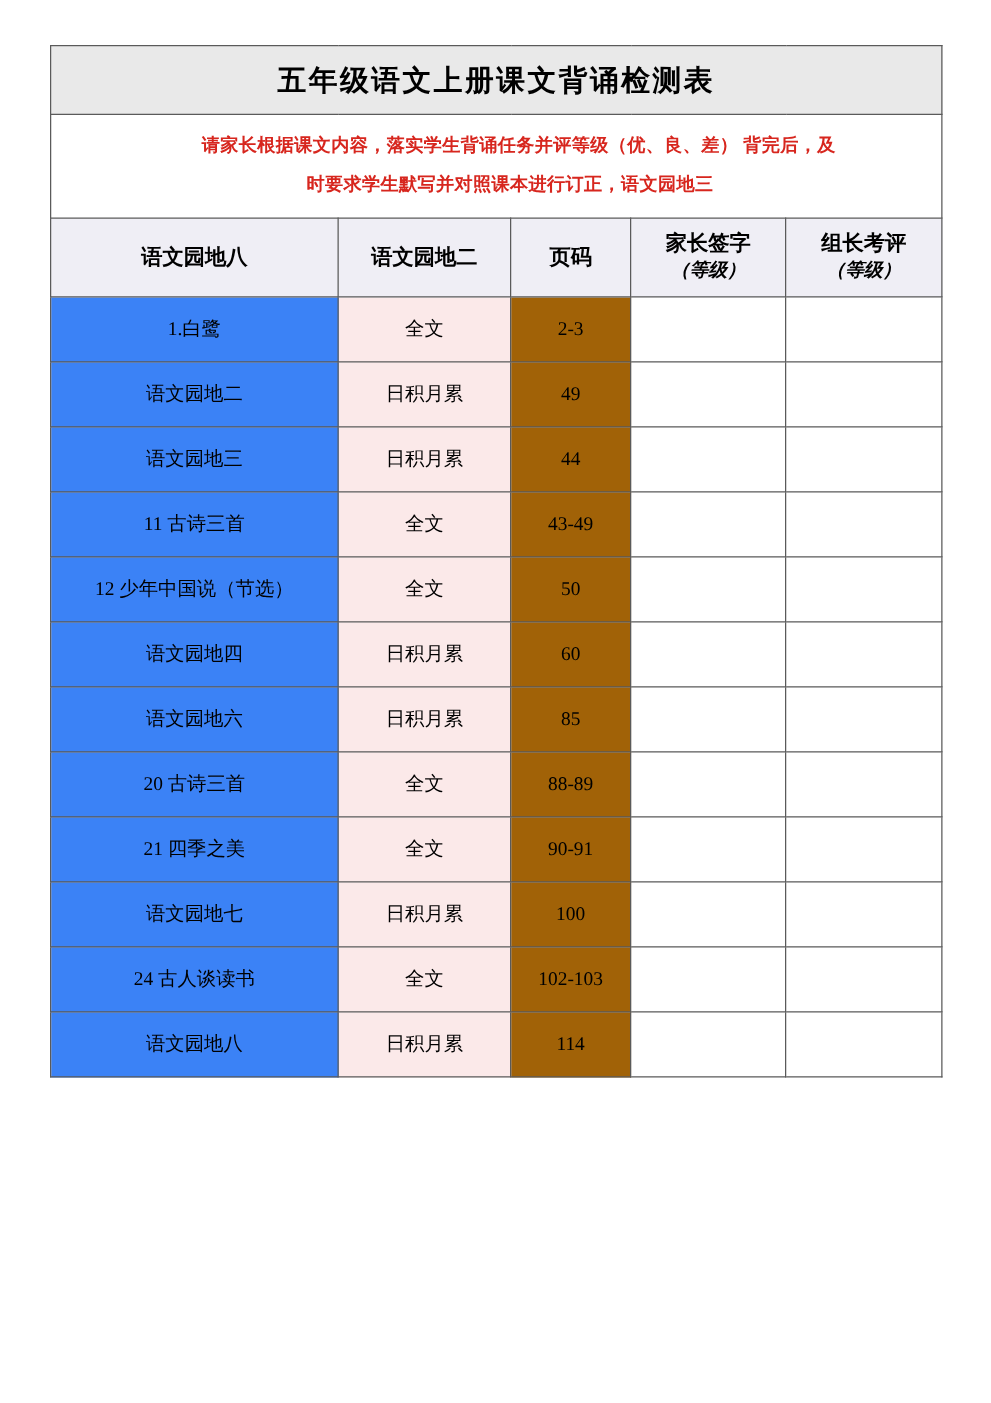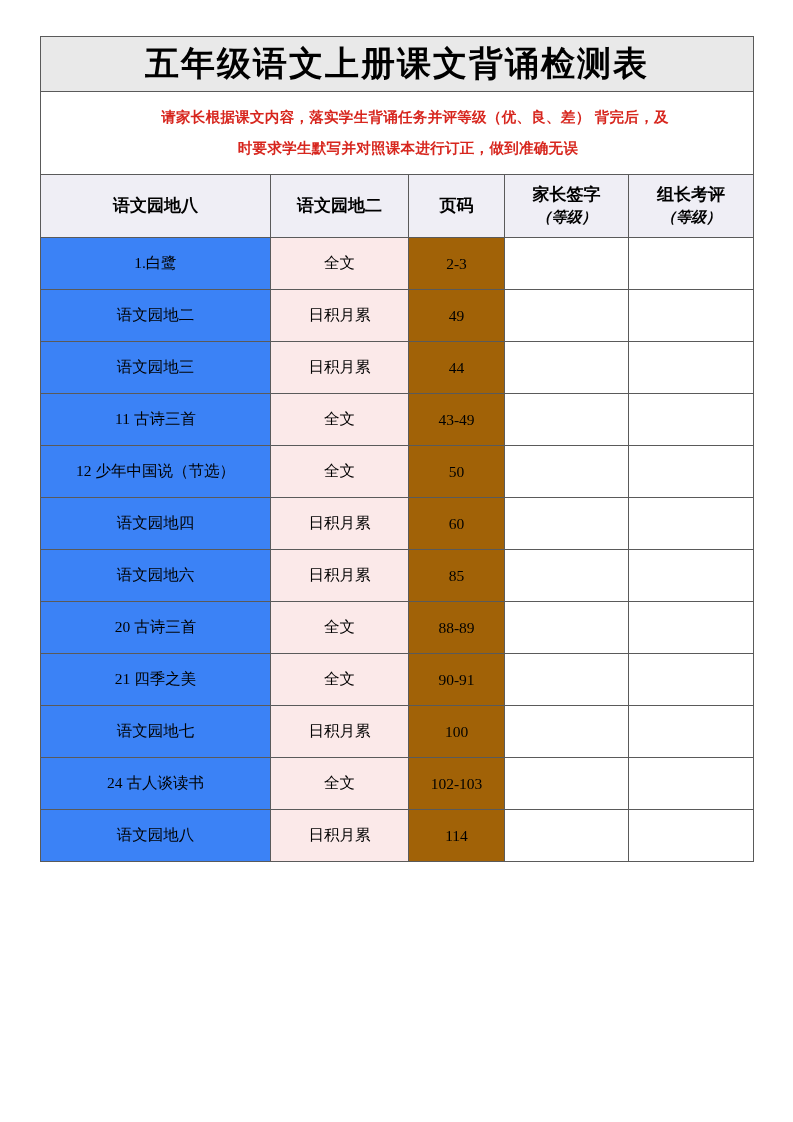--- a/index.html
+++ b/index.html
@@ -31,34 +31,34 @@
     padding: 0;
     vertical-align: middle;
     text-align: center;
   }
   
   .title-cell {
     background: #e9e9e9;
     height: 54px;
     font-family: "Liberation Serif", "DejaVu Serif", serif;
     font-weight: bold;
-    font-size: 34px;
+    font-size: 23px;
     letter-spacing: 2px;
     color: #000;
   }
   
   .note-cell {
     background: #ffffff;
     height: 82px;
     padding: 8px 22px;
     text-align: left;
   }
   .note-line {
     color: #d7261e;
-    font-family: Liberation Sans, sans-serif;
+    font-family: Liberation Serif, serif;
     font-weight: bold;
     font-size: 14.5px;
     line-height: 31px;
     letter-spacing: 0.3px;
     white-space: nowrap;
   }
   .note-line.first { padding-left: 36px; }
   .note-line.second { padding-left: 22px; }
 
   
@@ -96,21 +96,21 @@
       <col style="width:124px">
       <col style="width:125px">
     </colgroup>
     <tbody>
       <tr>
         <td class="title-cell" colspan="5">五年级语文上册课文背诵检测表</td>
       </tr>
       <tr>
         <td class="note-cell" colspan="5">
           <div class="note-line first">请家长根据课文内容，落实学生背诵任务并评等级（优、良、差） 背完后，及</div>
-          <div class="note-line second">时要求学生默写并对照课本进行订正，做到准确无误</div>
+          <div class="note-line second">时要求学生默写并对照课本进行订正，语文园地三</div>
         </td>
       </tr>
       <tr>
         <td class="hdr">语文园地八</td>
         <td class="hdr">语文园地二</td>
         <td class="hdr">页码</td>
         <td class="hdr hdr-left">
           <span>家长签字</span>
           <span class="sub">（等级）</span>
         </td>

